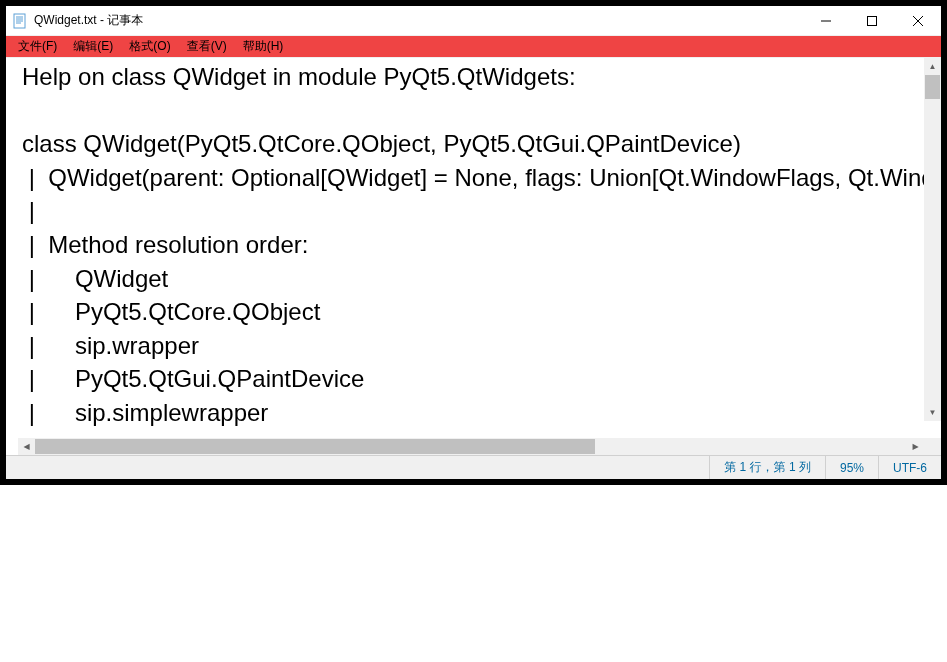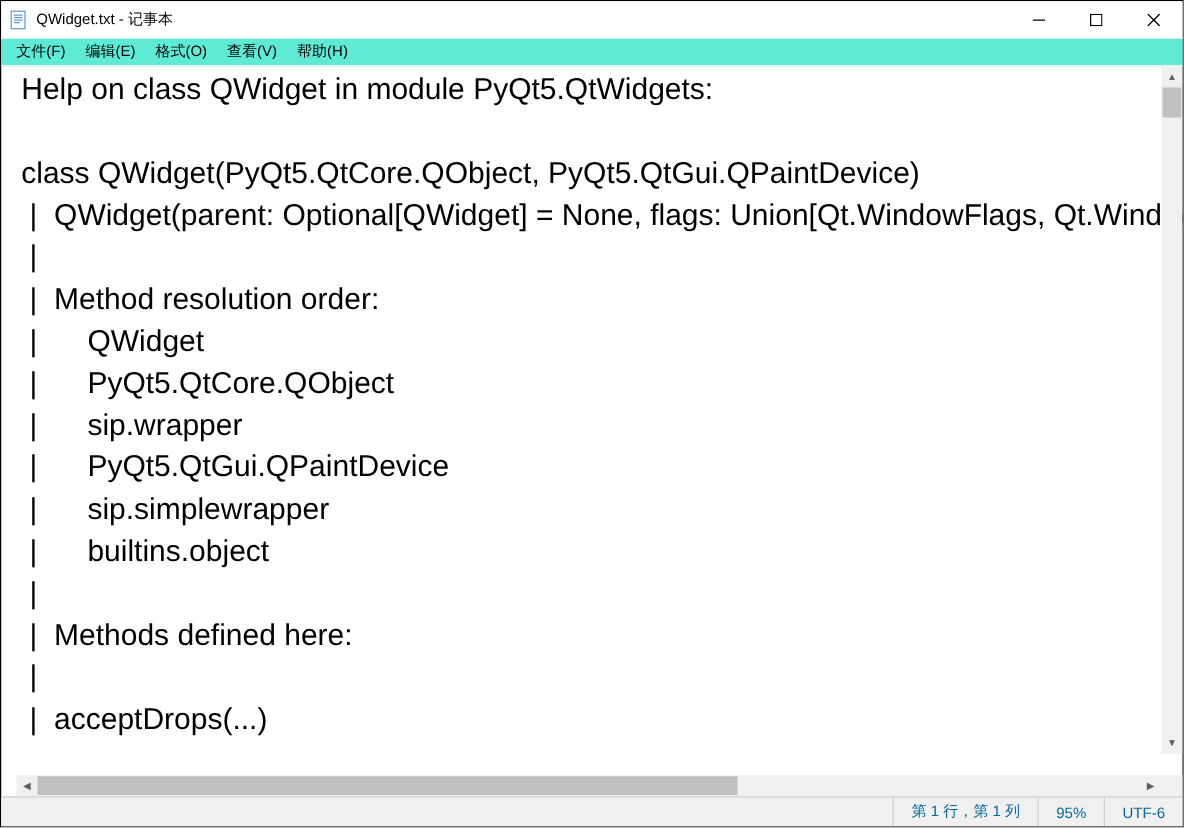--- a/index.html
+++ b/index.html
@@ -1,23 +1,23 @@
 <!DOCTYPE html>
 <html><head>
 <meta charset="utf-8">
 <style>
   * { box-sizing: border-box; margin: 0; padding: 0; }
   html, body { width: 947px; height: 662px; font-family: "Microsoft YaHei", "Segoe UI", sans-serif; overflow: hidden; background: #fff; }
-  .window { width: 947px; height: 662px; display: flex; flex-direction: column; border: 1px solid #000000; }
+  .window { width: 947px; height: 485px; display: flex; flex-direction: column; border: 6px solid #000000; }
   .titlebar { height: 30px; background: #fff; display: flex; align-items: center; padding-left: 6px; border-bottom: 1px solid #f0f0f0; }
   .titlebar-icon { width: 16px; height: 16px; margin-right: 6px; display: flex; align-items: center; justify-content: center; }
   .titlebar-title { font-size: 12px; color: #000; flex: 0 0 auto; }
   .titlebar-spacer { flex: 1; }
   .winbtn { width: 46px; height: 30px; display: flex; align-items: center; justify-content: center; }
-  .menubar { height: 22px; background: #5eead4; display: flex; align-items: center; padding-left: 4px; font-size: 12px; border-bottom: 1px solid #f0f0f0; }
+  .menubar { height: 22px; background: #ef4444; display: flex; align-items: center; padding-left: 4px; font-size: 12px; border-bottom: 1px solid #f0f0f0; }
   .menuitem { padding: 2px 8px; cursor: default; }
   .content-wrap { flex: 1; position: relative; display: flex; flex-direction: column; overflow: hidden; margin-left: 12px; }
   .textarea { flex: 1; overflow: hidden; position: relative; }
   .textcontent { white-space: pre; font-family: "Microsoft YaHei", "Segoe UI", sans-serif; font-size: 24px; line-height: 1.4; padding: 2px 4px; color: #000; cursor: text; }
   .vscrollbar { position: absolute; right: 0; top: 0; bottom: 17px; width: 17px; background: #f0f0f0; }
   .vscroll-thumb { position: absolute; left: 1px; right: 1px; top: 17px; height: 24px; background: #c0c0c0; }
   .vscroll-arrow { position: absolute; left: 0; right: 0; height: 17px; display: flex; align-items: center; justify-content: center; font-size: 8px; color: #606060; }
   .vscroll-arrow.up { top: 0; }
   .vscroll-arrow.down { bottom: 0; }
   .hscrollbar { height: 17px; background: #f0f0f0; display: flex; align-items: stretch; position: relative; }

